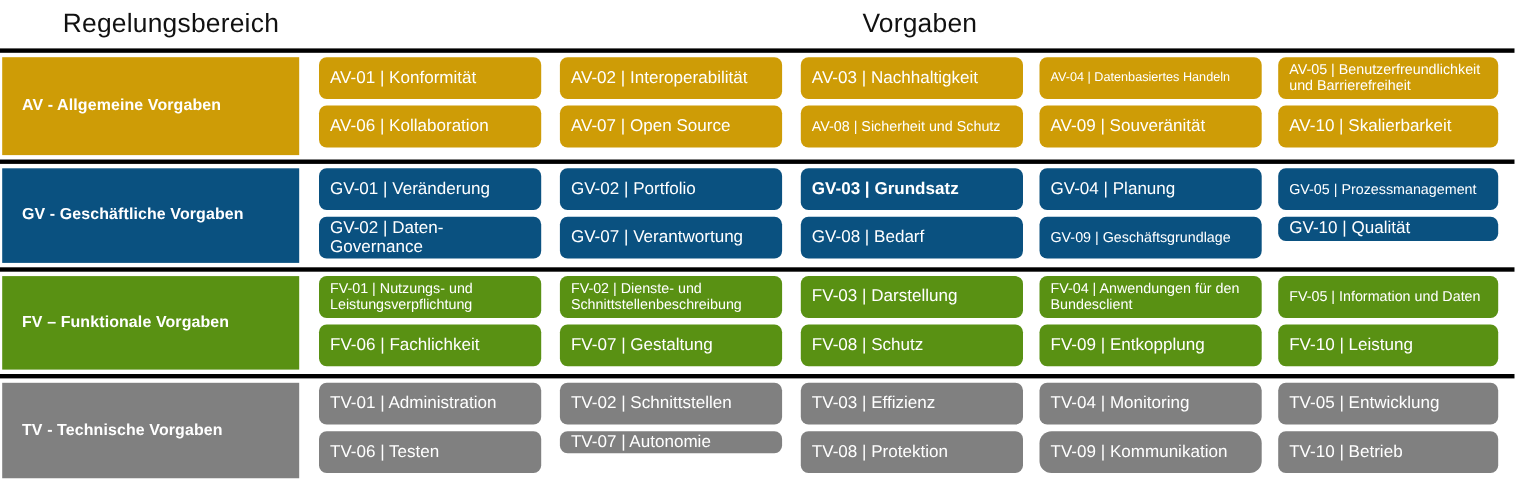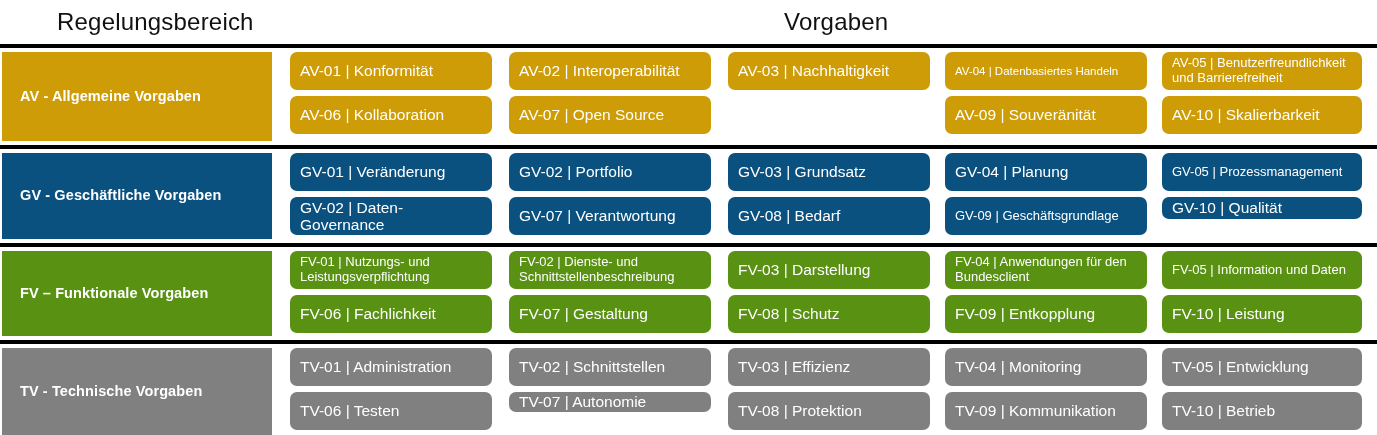--- a/index.html
+++ b/index.html
@@ -141,41 +141,44 @@
           </div>
           <div class="tile c-av fs-small" style="left: 872px; width: 200px; top: 8px; height: 38px;">
             <span class="tile-text">AV-05 | Benutzerfreundlichkeit und Barrierefreiheit</span>
           </div>
           <div class="tile c-av fs-normal" style="left: 0px; width: 202px; top: 52px; height: 38px;">
             <span class="tile-text">AV-06 | Kollaboration</span>
           </div>
           <div class="tile c-av fs-normal" style="left: 219px; width: 202px; top: 52px; height: 38px;">
             <span class="tile-text">AV-07 | Open Source</span>
           </div>
+          <div class="tile c-av fs-small" style="left: 438px; width: 202px; top: 52px; height: 38px;">
+            <span class="tile-text">AV-08 | Sicherheit und Schutz</span>
+          </div>
           <div class="tile c-av fs-normal" style="left: 655px; width: 202px; top: 52px; height: 38px;">
             <span class="tile-text">AV-09 | Souveränität</span>
           </div>
           <div class="tile c-av fs-normal" style="left: 872px; width: 200px; top: 52px; height: 38px;">
             <span class="tile-text">AV-10 | Skalierbarkeit</span>
           </div>
         </div>
       </div>
       <div class="row-divider" style="top: 145px;"></div>
       <div class="rule-row" style="top: 145px; height: 98px;">
         <div class="cat-box c-gv" style="top: 8px; height: 86px;">
           <span class="cat-label">GV - Geschäftliche Vorgaben</span>
         </div>
         <div class="tiles">
           <div class="tile c-gv fs-normal" style="left: 0px; width: 202px; top: 8px; height: 38px;">
             <span class="tile-text">GV-01 | Veränderung</span>
           </div>
           <div class="tile c-gv fs-normal" style="left: 219px; width: 202px; top: 8px; height: 38px;">
             <span class="tile-text">GV-02 | Portfolio</span>
           </div>
-          <div class="tile c-gv fs-normal" style="left: 438px; width: 202px; top: 8px; height: 38px;">
+          <div class="tile c-gv fs-normal" style="left: 438px; width: 202px; top: 8px; height: 38px; font-weight: bold;">
             <span class="tile-text">GV-03 | Grundsatz</span>
           </div>
           <div class="tile c-gv fs-normal" style="left: 655px; width: 202px; top: 8px; height: 38px;">
             <span class="tile-text">GV-04 | Planung</span>
           </div>
           <div class="tile c-gv fs-small" style="left: 872px; width: 200px; top: 8px; height: 38px;">
             <span class="tile-text">GV-05 | Prozessmanagement</span>
           </div>
           <div class="tile c-gv fs-normal" style="left: 0px; width: 202px; top: 52px; height: 38px;">
             <span class="tile-text">GV-02 | Daten-Governance</span>
@@ -255,21 +258,21 @@
           </div>
           <div class="tile c-tv fs-normal" style="left: 0px; width: 202px; top: 52px; height: 38px;">
             <span class="tile-text">TV-06 | Testen</span>
           </div>
           <div class="tile c-tv fs-normal" style="left: 219px; width: 202px; top: 52px; height: 20px;">
             <span class="tile-text">TV-07 | Autonomie</span>
           </div>
           <div class="tile c-tv fs-normal" style="left: 438px; width: 202px; top: 52px; height: 38px;">
             <span class="tile-text">TV-08 | Protektion</span>
           </div>
-          <div class="tile c-tv fs-normal" style="left: 655px; width: 202px; top: 52px; height: 38px;">
+          <div class="tile c-tv fs-normal" style="left: 655px; width: 202px; top: 52px; height: 38px; border-radius: 11px;">
             <span class="tile-text">TV-09 | Kommunikation</span>
           </div>
           <div class="tile c-tv fs-normal" style="left: 872px; width: 200px; top: 52px; height: 38px;">
             <span class="tile-text">TV-10 | Betrieb</span>
           </div>
         </div>
       </div>
     </div>
 
 </div>

